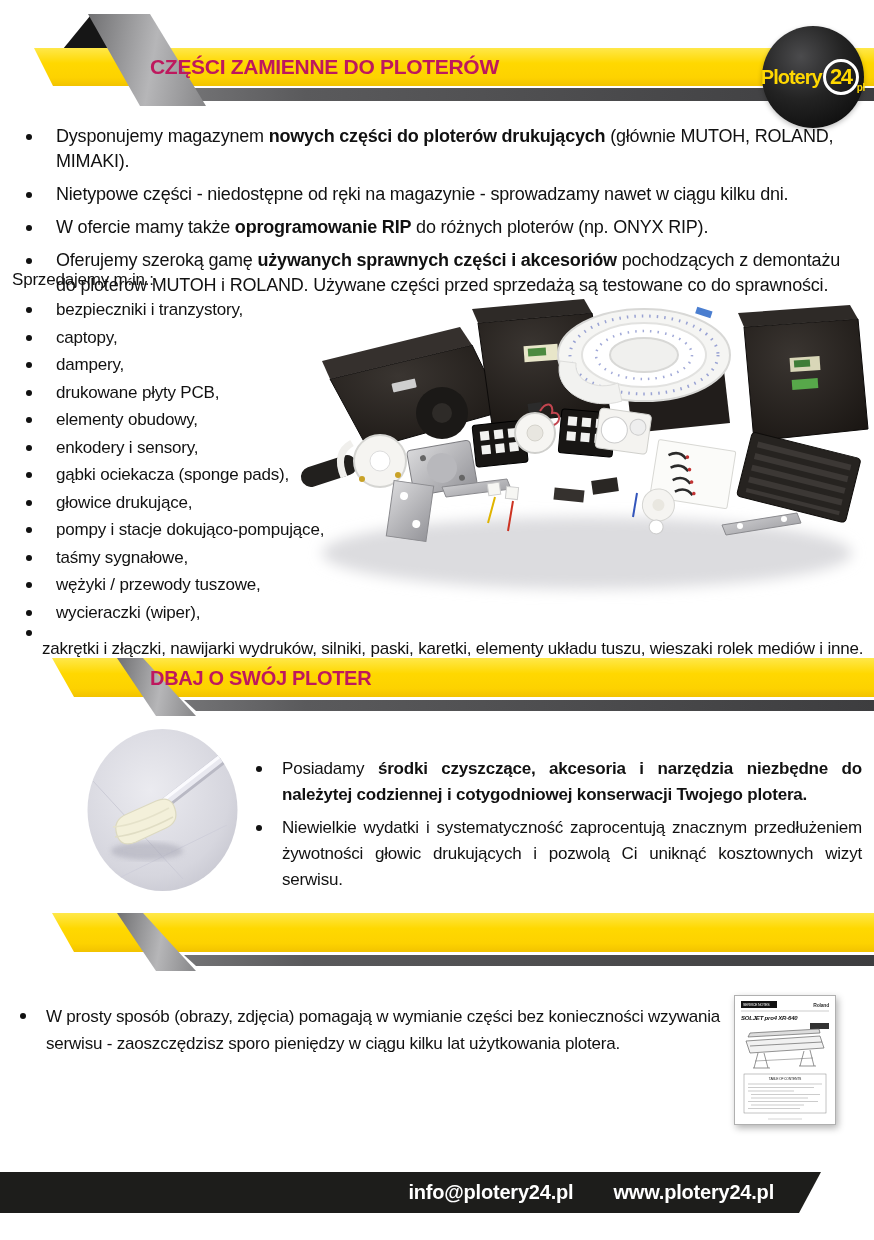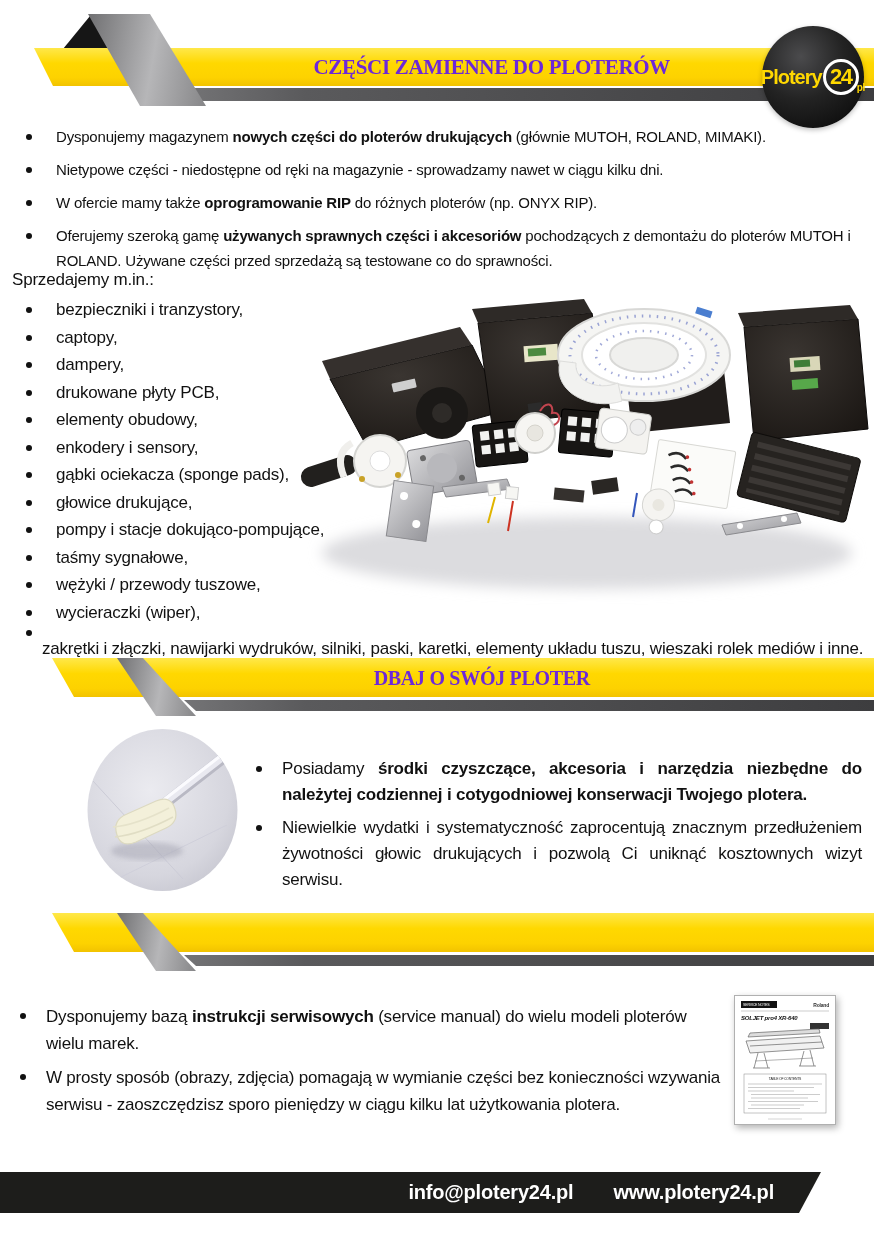--- a/index.html
+++ b/index.html
@@ -5,21 +5,21 @@
   html,body{margin:0;padding:0;background:#fff;}
   .page{position:relative;width:874px;height:1240px;background:#fff;overflow:hidden;
         font-family:"Liberation Sans","DejaVu Sans",sans-serif;color:#111;letter-spacing:-0.2px;}
 
   
   .banner{position:absolute;left:0;right:0;}
   .b-yellow{position:absolute;left:0;right:0;background:linear-gradient(180deg,#ffe84a 0%,#ffd800 40%,#fdd200 78%,#f2c300 100%);z-index:1;}
   .b-strip{position:absolute;left:0;right:0;background:linear-gradient(90deg,#9b9b9d 0%,#5a5a5c 35%,#3d3d3f 100%);z-index:1;}
   .b-ribbon{position:absolute;background:linear-gradient(100deg,#6e6e70 0%,#b6b6b8 55%,#868688 100%);z-index:2;}
   .b-tri{position:absolute;background:#161616;z-index:1;}
-  .b-title{position:absolute;z-index:3;text-align:right;font-weight:bold;color:#6d28d9;letter-spacing:-0.3px;font-family:Liberation Serif, serif;}
+  .b-title{position:absolute;z-index:3;text-align:left;font-weight:bold;color:#be185d;letter-spacing:-0.3px;}
 
   .banner1{top:0;height:130px;}
   .banner1 .b-yellow{top:48px;height:38px;clip-path:polygon(34px 0,100% 0,100% 100%,53px 100%);}
   .banner1 .b-strip{top:88px;height:13px;clip-path:polygon(140px 0,100% 0,100% 100%,158px 100%);}
   .banner1 .b-ribbon{left:86px;top:14px;width:120px;height:92px;clip-path:polygon(2px 0,64px 0,120px 100%,54px 100%);}
   .banner1 .b-tri{left:63px;top:16px;width:50px;height:33px;clip-path:polygon(54% 0,100% 100%,0 100%);}
   .banner1 .b-title{left:150px;width:520px;top:55px;font-size:21px;}
 
   .banner-sub{height:62px;}
   .banner-sub .b-yellow{top:0;height:39px;clip-path:polygon(52px 0,100% 0,100% 100%,74px 100%);}
@@ -38,21 +38,21 @@
   .logo-24{display:inline-flex;align-items:center;justify-content:center;width:30px;height:30px;margin-left:1px;
            border:3px solid #fff;border-radius:50%;font-size:22px;letter-spacing:-1.5px;}
   .logo-pl{font-size:10px;align-self:flex-end;margin-left:-2px;margin-bottom:2px;}
 
   
   .blist{position:absolute;list-style:none;margin:0;padding:0;}
   .blist li{display:flex;}
   .dot{width:6px;height:6px;border-radius:50%;background:#111;flex:0 0 6px;margin:10px 0 0 8px;}
   .btext{padding-left:24px;}
 
-  .intro{top:124px;left:18px;width:836px;font-size:15px;}
+  .intro{top:124px;left:18px;width:836px;font-size:18px;}
   .intro li{line-height:25px;margin-bottom:8px;}
   .sell-head{position:absolute;top:270px;left:12px;font-size:17px;}
   .sell{top:296px;left:18px;width:330px;font-size:17px;}
   .sell li{line-height:27.5px;}
   .sell .dot{margin-top:11px;}
   .lastrow{top:620px;left:18px;width:846px;font-size:17px;}
   .lastrow li{line-height:25px;flex-direction:column;}
 
   .care-bullets{top:756px;left:248px;width:614px;font-size:17px;}
   .care-bullets li{line-height:26px;margin-bottom:7px;}
@@ -357,24 +357,20 @@
 
   <section class="banner banner-sub banner3">
     <div class="b-yellow"></div>
     <div class="b-strip"></div>
     <div class="b-ribbon"></div>
   </section>
 
   <ul class="blist svc-bullets">
     <li>
         <span class="dot"></span>
-        <span class="btext"><span>Dysponujemy bazą </span><b>instrukcji serwisowych</b><span> (service manual) do wielu modeli ploterów wielu marek.</span></span>
-      </li>
-    <li>
-        <span class="dot"></span>
         <span class="btext"><span>W prosty sposób (obrazy, zdjęcia) pomagają w wymianie części bez konieczności wzywania serwisu - zaoszczędzisz sporo pieniędzy w ciągu kilku lat użytkowania plotera.</span></span>
       </li>
   </ul>
 
   <svg class="manual-thumb" viewBox="0 0 102 130" aria-hidden="true">
     <rect x="0.5" y="0.5" width="101" height="129" fill="#ffffff" stroke="#b0b0b0"></rect>
     <rect x="7" y="6" width="36" height="7" fill="#111"></rect>
     <text x="9" y="11.3" font-size="3.6" fill="#fff" font-family="Liberation Sans, sans-serif">SERVICE NOTES</text>
     <text x="95" y="12" text-anchor="end" font-size="5" font-weight="bold" fill="#333" font-family="Liberation Sans, sans-serif">Roland</text>
     <line x1="7" y1="16" x2="95" y2="16" stroke="#999" stroke-width="0.5"></line>

